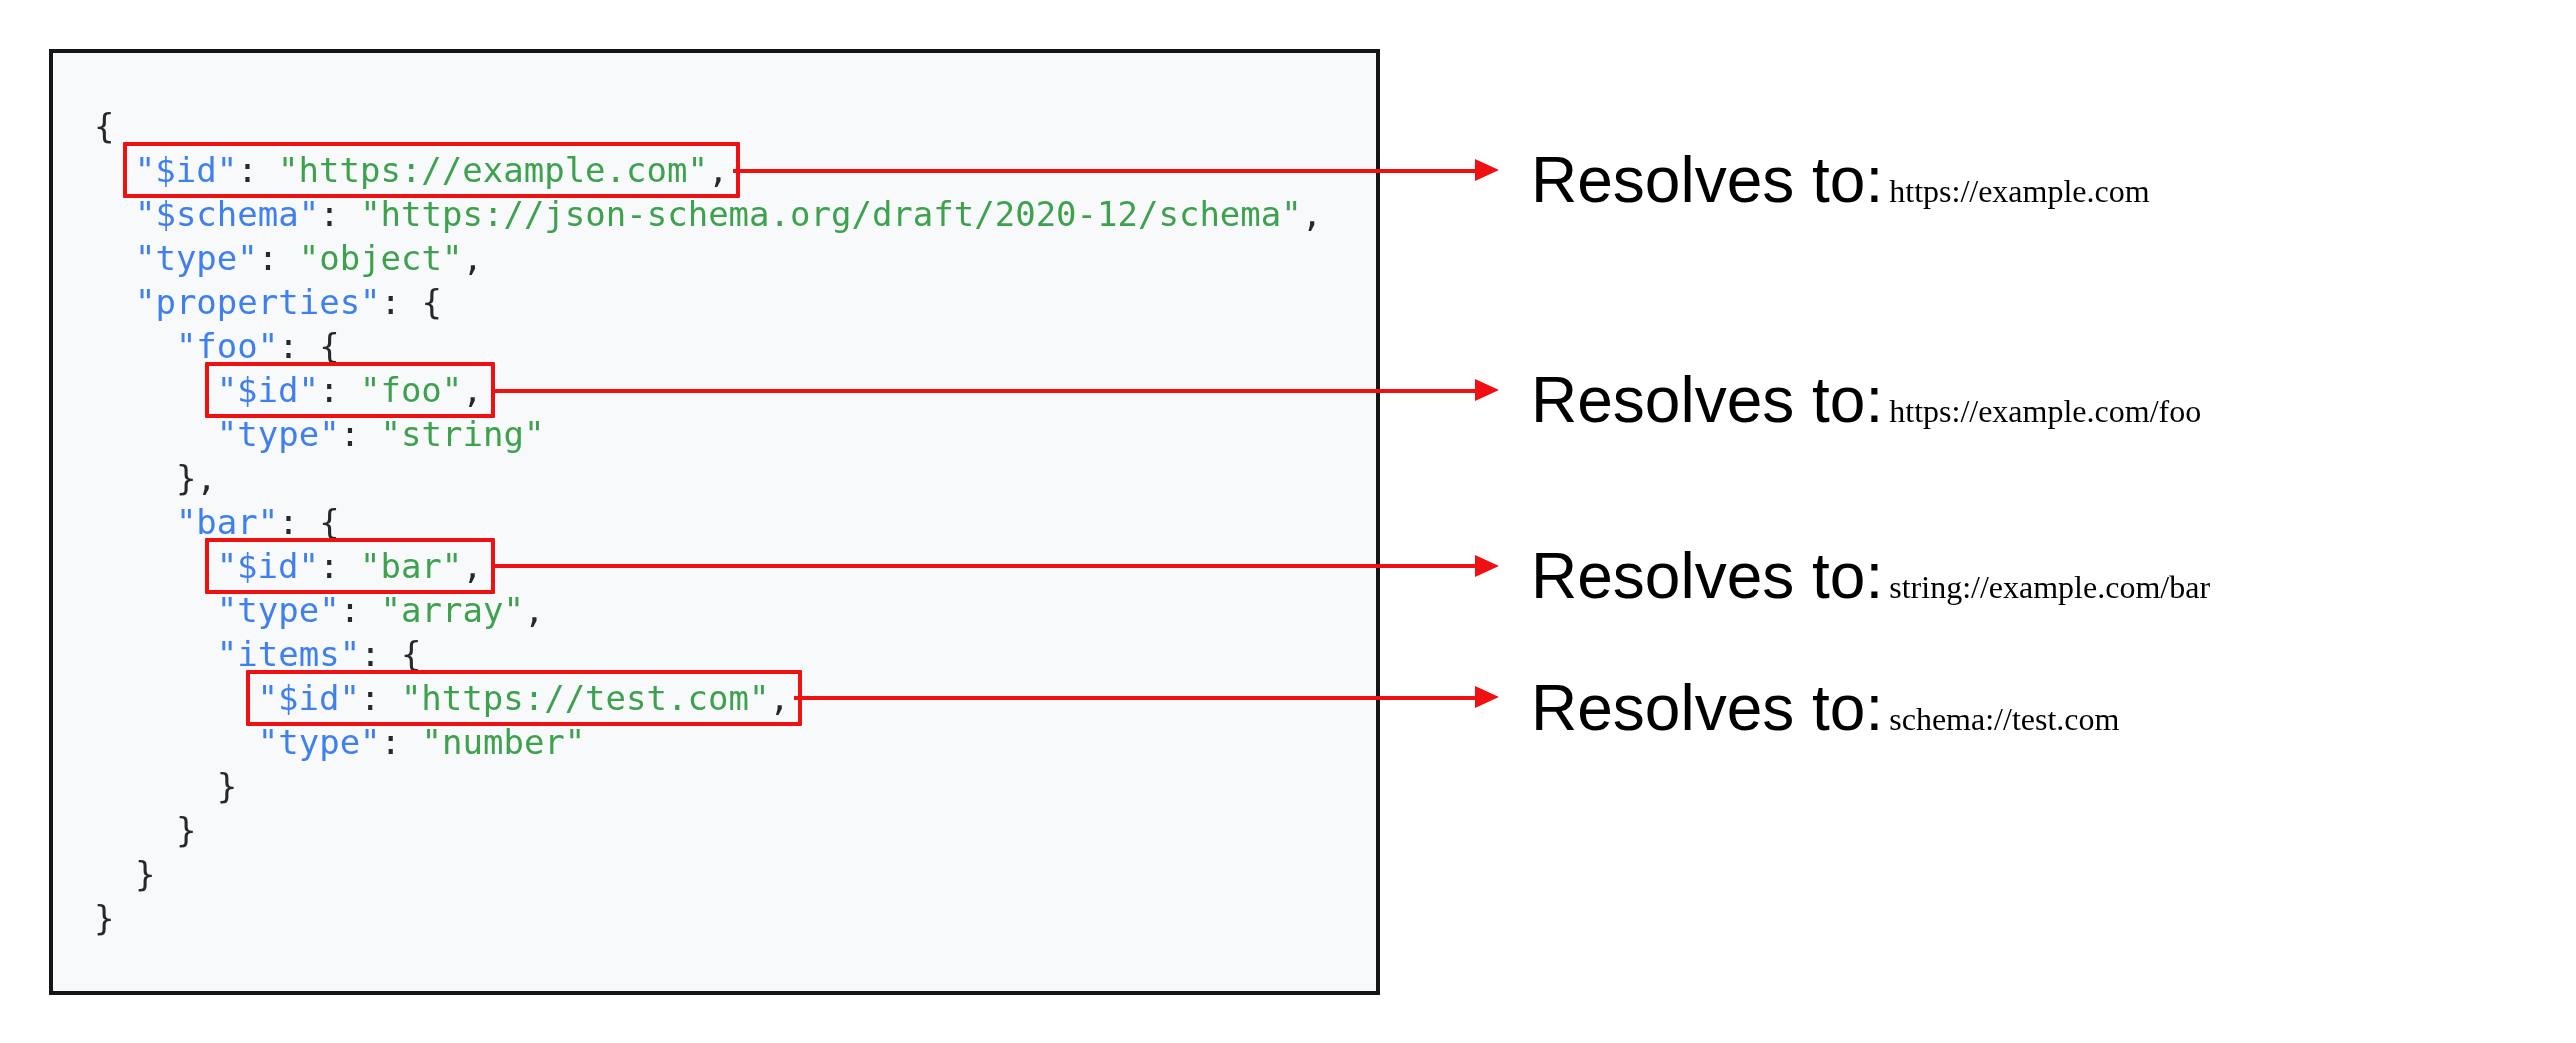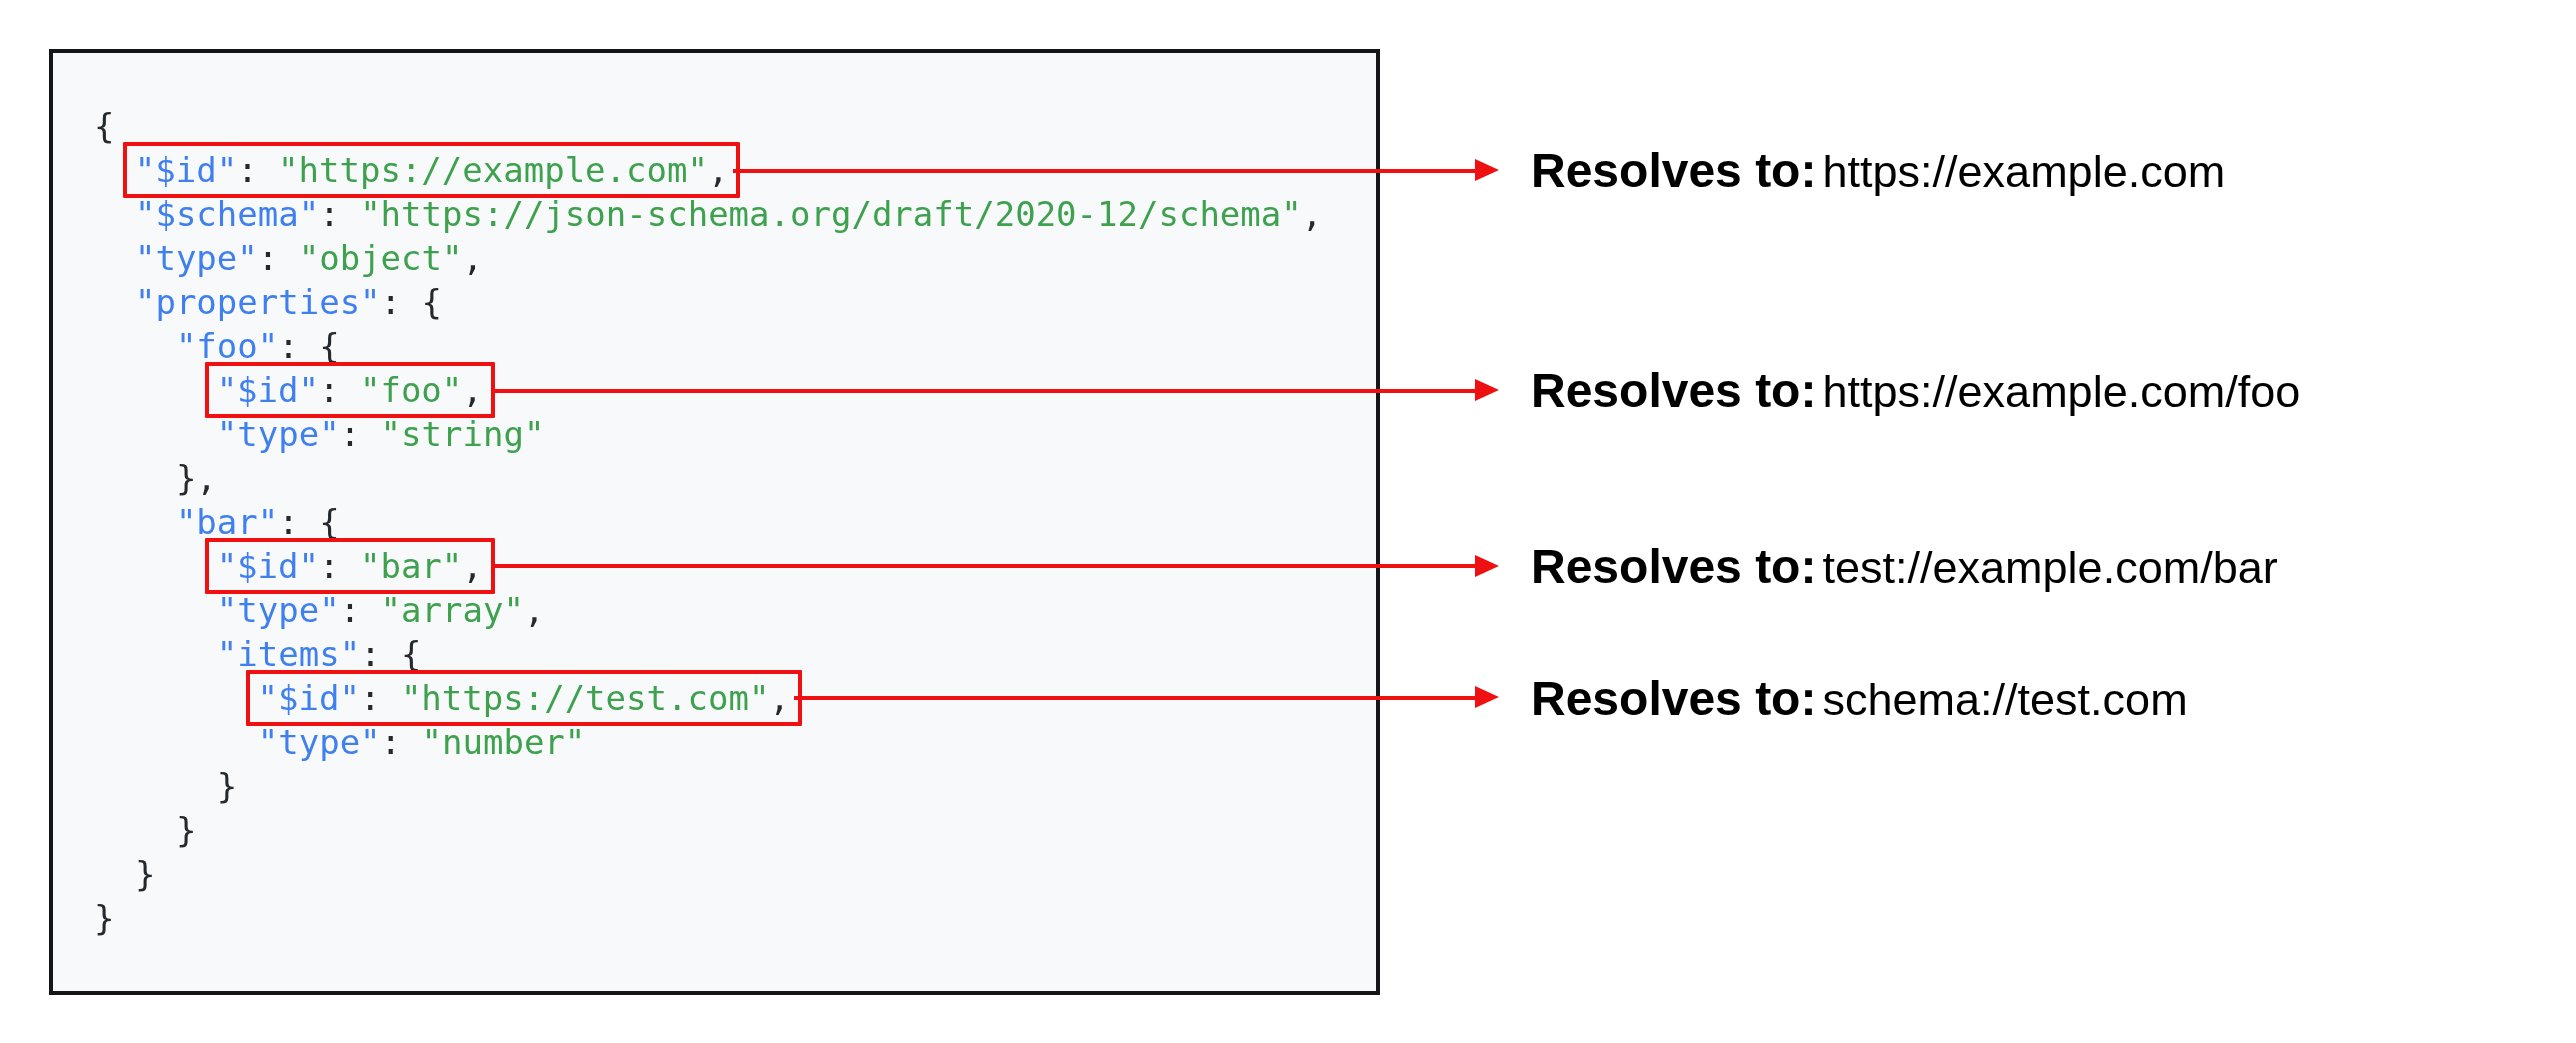--- a/index.html
+++ b/index.html
@@ -53,26 +53,26 @@
   }
   .annotation{
     position:absolute;
     left:1531px;
     white-space:nowrap;
     color:var(--annotation-text);
     z-index:6;
   }
   .ann-label{
     font-family:"Liberation Sans",sans-serif;
-    font-weight:bold;
-    font-size:48px;
+    font-weight:normal;
+    font-size:64px;
   }
   .ann-value{
-    font-family:Liberation Sans, sans-serif;
-    font-size:45px;
+    font-family:Liberation Serif, serif;
+    font-size:32px;
     margin-left:6.1px;
   }
   .arrow-line{
     position:absolute;
     height:4.3px;
     background:var(--arrow-red);
     z-index:5;
   }
   .arrow-head{
     position:absolute;
@@ -86,21 +86,21 @@
 </head>
 <body>
 
 <div class="figure" id="figure">
   <div class="code-panel">
     <pre class="code"><div class="code-line"><span></span><span class="tok-punc">{</span></div><div class="code-line"><span>  </span><span class="hl-box"><span class="tok-key">"$id"</span><span class="tok-punc">: </span><span class="tok-str">"https://example.com"</span><span class="tok-punc">,</span></span></div><div class="code-line"><span>  </span><span class="tok-key">"$schema"</span><span class="tok-punc">: </span><span class="tok-str">"https://json-schema.org/draft/2020-12/schema"</span><span class="tok-punc">,</span></div><div class="code-line"><span>  </span><span class="tok-key">"type"</span><span class="tok-punc">: </span><span class="tok-str">"object"</span><span class="tok-punc">,</span></div><div class="code-line"><span>  </span><span class="tok-key">"properties"</span><span class="tok-punc">: {</span></div><div class="code-line"><span>    </span><span class="tok-key">"foo"</span><span class="tok-punc">: {</span></div><div class="code-line"><span>      </span><span class="hl-box"><span class="tok-key">"$id"</span><span class="tok-punc">: </span><span class="tok-str">"foo"</span><span class="tok-punc">,</span></span></div><div class="code-line"><span>      </span><span class="tok-key">"type"</span><span class="tok-punc">: </span><span class="tok-str">"string"</span></div><div class="code-line"><span>    </span><span class="tok-punc">},</span></div><div class="code-line"><span>    </span><span class="tok-key">"bar"</span><span class="tok-punc">: {</span></div><div class="code-line"><span>      </span><span class="hl-box"><span class="tok-key">"$id"</span><span class="tok-punc">: </span><span class="tok-str">"bar"</span><span class="tok-punc">,</span></span></div><div class="code-line"><span>      </span><span class="tok-key">"type"</span><span class="tok-punc">: </span><span class="tok-str">"array"</span><span class="tok-punc">,</span></div><div class="code-line"><span>      </span><span class="tok-key">"items"</span><span class="tok-punc">: {</span></div><div class="code-line"><span>        </span><span class="hl-box"><span class="tok-key">"$id"</span><span class="tok-punc">: </span><span class="tok-str">"https://test.com"</span><span class="tok-punc">,</span></span></div><div class="code-line"><span>        </span><span class="tok-key">"type"</span><span class="tok-punc">: </span><span class="tok-str">"number"</span></div><div class="code-line"><span>      </span><span class="tok-punc">}</span></div><div class="code-line"><span>    </span><span class="tok-punc">}</span></div><div class="code-line"><span>  </span><span class="tok-punc">}</span></div><div class="code-line"><span></span><span class="tok-punc">}</span></div></pre>
   </div>
   <div>
       <div class="annotation" style="top: 143px;"><span class="ann-label">Resolves to:</span><span class="ann-value">https://example.com</span></div>
       <div class="annotation" style="top: 363px;"><span class="ann-label">Resolves to:</span><span class="ann-value">https://example.com/foo</span></div>
-      <div class="annotation" style="top: 539px;"><span class="ann-label">Resolves to:</span><span class="ann-value">test://example.com/bar</span></div>
+      <div class="annotation" style="top: 539px;"><span class="ann-label">Resolves to:</span><span class="ann-value">string://example.com/bar</span></div>
       <div class="annotation" style="top: 671px;"><span class="ann-label">Resolves to:</span><span class="ann-value">schema://test.com</span></div>
     </div>
 <div class="arrow-line" style="left: 733px; top: 169px; width: 744px;"></div>
     <div class="arrow-head" style="left: 1475px; top: 159px;"></div>
     <div class="arrow-line" style="left: 491px; top: 389px; width: 987px;"></div>
     <div class="arrow-head" style="left: 1475px; top: 379px;"></div>
     <div class="arrow-line" style="left: 491px; top: 564px; width: 987px;"></div>
     <div class="arrow-head" style="left: 1475px; top: 555px;"></div>
     <div class="arrow-line" style="left: 794px; top: 696px; width: 683px;"></div>
     <div class="arrow-head" style="left: 1475px; top: 686px;"></div>

